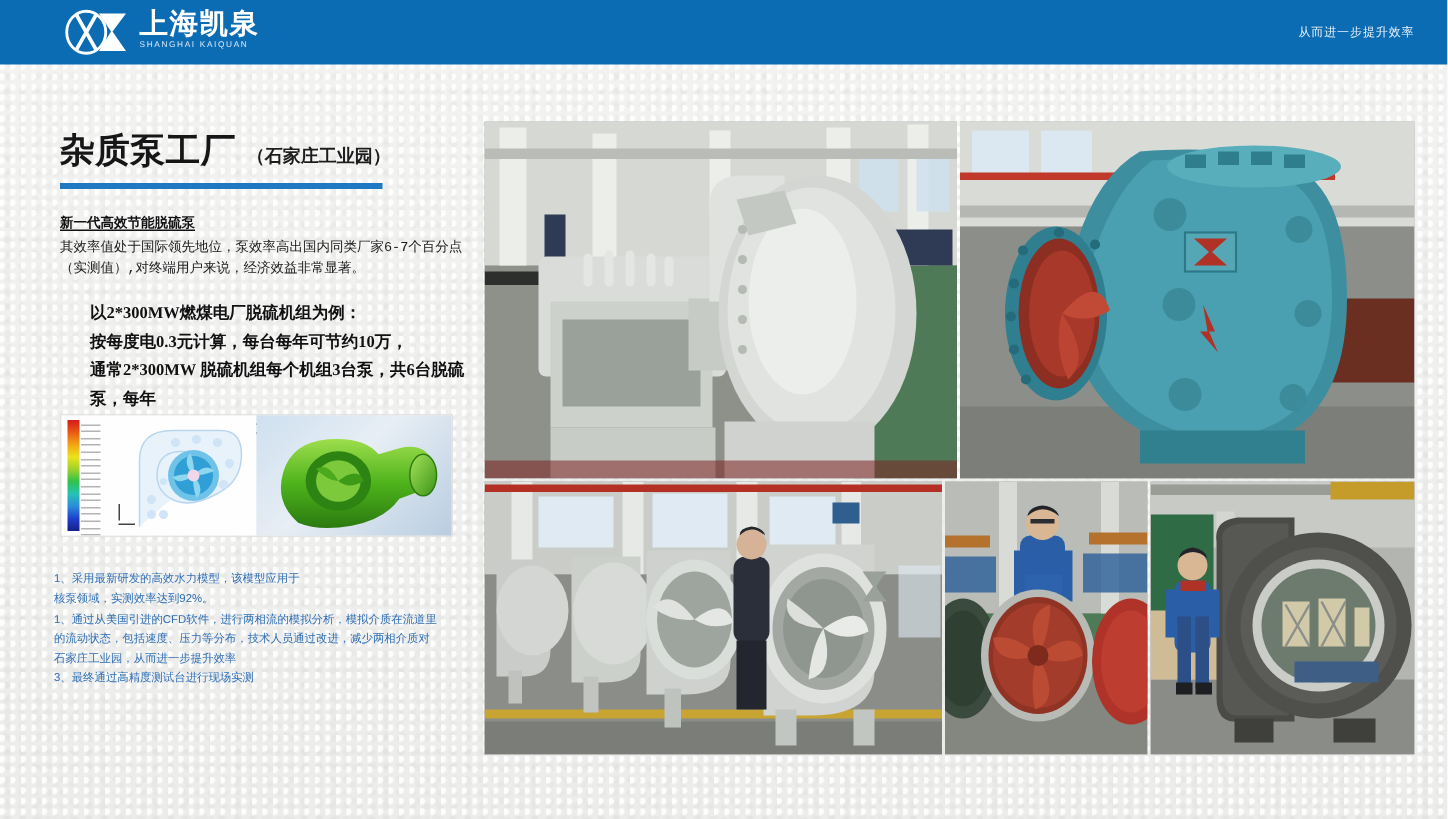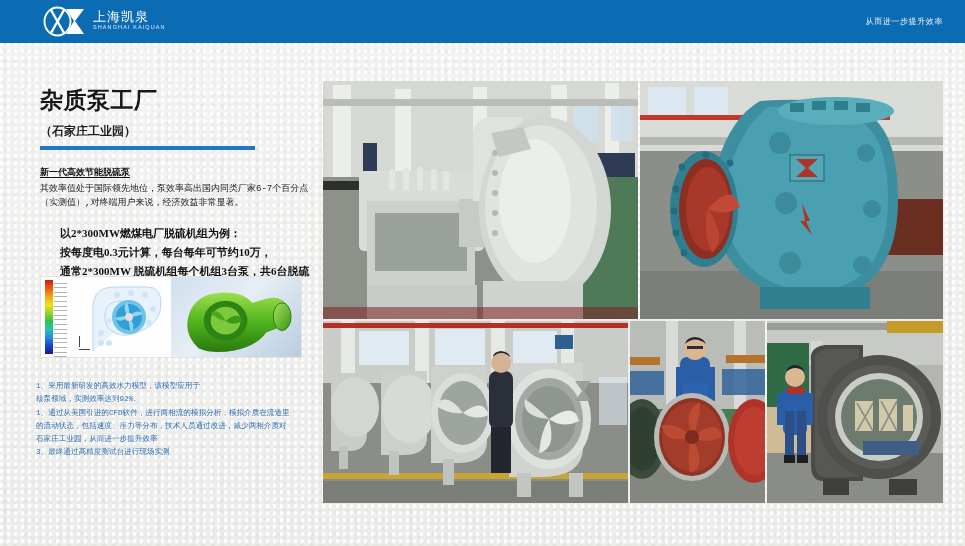--- a/index.html
+++ b/index.html
@@ -24,35 +24,36 @@
     position: absolute; left: 0; top: 0; width: 965px; height: 43px;
     background: #0b6cb4;
   }
   .logo-wrap {
     position: absolute; left: 42px; top: 6px;
     display: flex; align-items: center; gap: 7px;
   }
   .logo-mark { width: 44px; height: 31px; display: block; }
   .logo-text-block { display: flex; flex-direction: column; line-height: 1; padding-bottom: 2px; }
   .logo-cn {
-    color: #ffffff; font-size: 13px; font-weight: normal; letter-spacing: 1px;
+    color: #ffffff; font-size: 19px; font-weight: bold; letter-spacing: 1px;
     font-family: "DejaVu Sans", "Liberation Sans", sans-serif;
+    text-align: right;
   }
   .logo-en {
     color: #dce9f6; font-size: 5.5px; letter-spacing: 1.1px; margin-top: 2px;
     font-family: "Liberation Sans", sans-serif;
   }
   .header-slogan {
     position: absolute; right: 22px; top: 16px;
     color: #eaf2fa; font-size: 8px; letter-spacing: .6px;
     font-family: "DejaVu Sans", sans-serif;
   }
   
   .left-col { position: absolute; left: 40px; top: 85px; width: 272px; }
-  .title-row { display: flex; align-items: baseline; gap: 7px; flex-direction: column; }
+  .title-row { display: flex; align-items: baseline; gap: 7px; }
   .title-main {
     font-size: 23px; font-weight: bold; color: #161616; letter-spacing: .5px;
     font-family: "DejaVu Sans", "Liberation Sans", sans-serif;
   }
   .title-sub {
     font-size: 12px; font-weight: bold; color: #1d1d1d;
     font-family: "DejaVu Sans", "Liberation Sans", sans-serif;
   }
   .title-rule { width: 215px; height: 4px; background: #1f78c1; margin-top: 6px; }
 
@@ -86,21 +87,21 @@
   .axis-ind:before, .axis-ind:after { content:""; position:absolute; background:#444; }
   .axis-ind:before { left:0; top:0; width:1px; height:11px; }
   .axis-ind:after { left:0; bottom:0; width:11px; height:1px; }
   .volute-mesh {
     position: absolute; left: 46px; top: 4px; width: 78px; height: 74px;
   }
   
   .notes {
     position: absolute; left: 36px; top: 380px; width: 280px;
     font-size: 7.6px; line-height: 1.62; color: #2f6fb5;
-    font-family: Liberation Mono, monospace;
+    font-family: Liberation Sans, sans-serif;
   }
   .notes div { margin-bottom: 1px; }
   
   .photos { position: absolute; left: 323px; top: 81px; width: 620px; height: 422px; }
   .ph { position: absolute; overflow: hidden; background: #b8b8b8; }
   .ph-topleft   { left: 0;    top: 0;   width: 315px; height: 238px; }
   .ph-topright  { left: 317px;top: 0;   width: 303px; height: 238px; }
   .ph-bot1      { left: 0;    top: 240px; width: 305px; height: 182px; }
   .ph-bot2      { left: 307px;top: 240px; width: 135px; height: 182px; }
   .ph-bot3      { left: 444px;top: 240px; width: 176px; height: 182px; }

